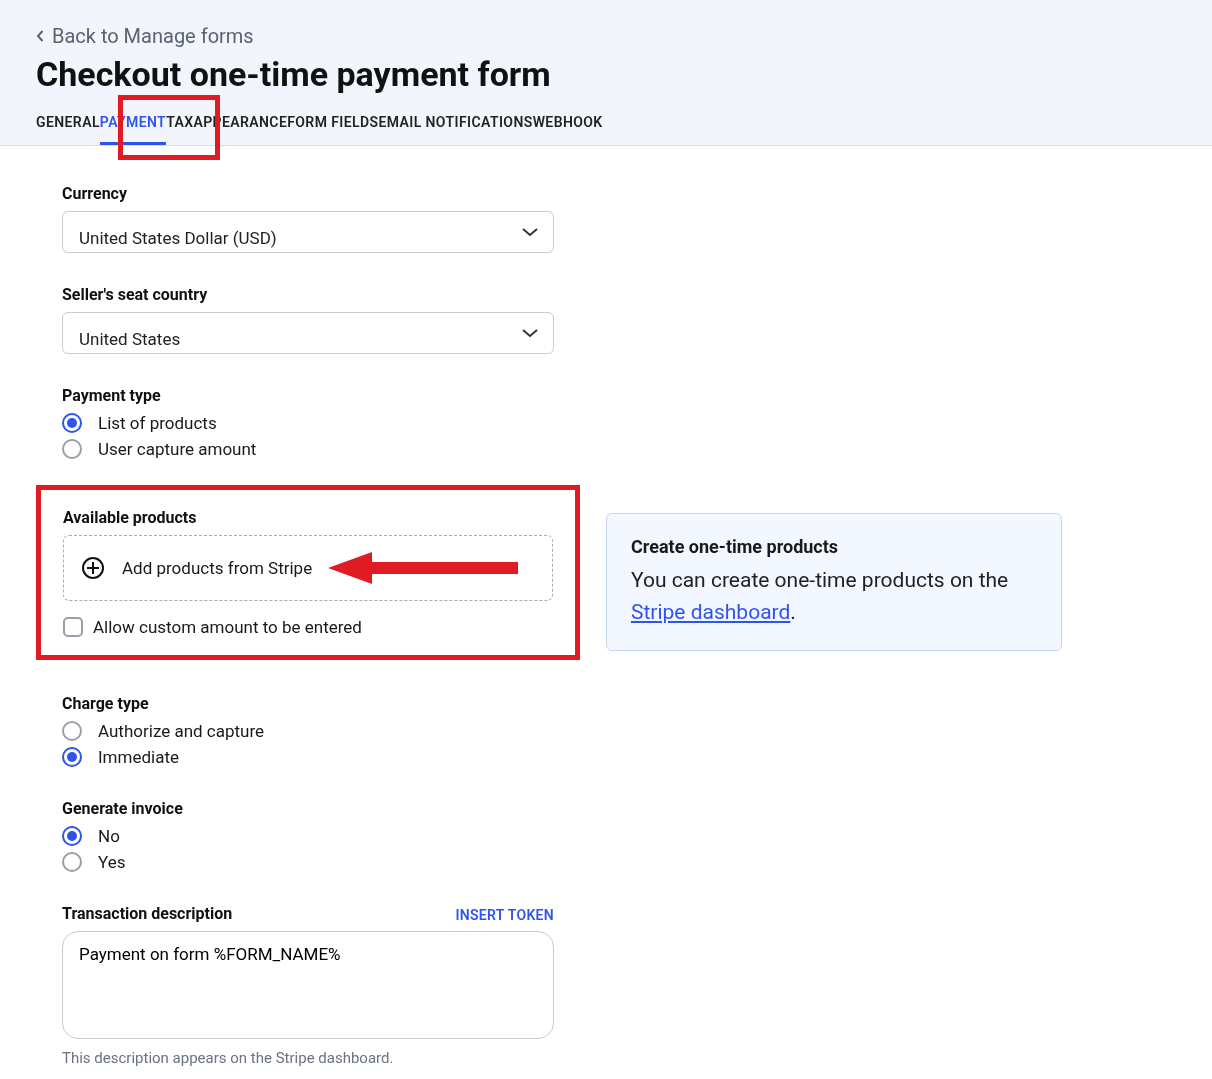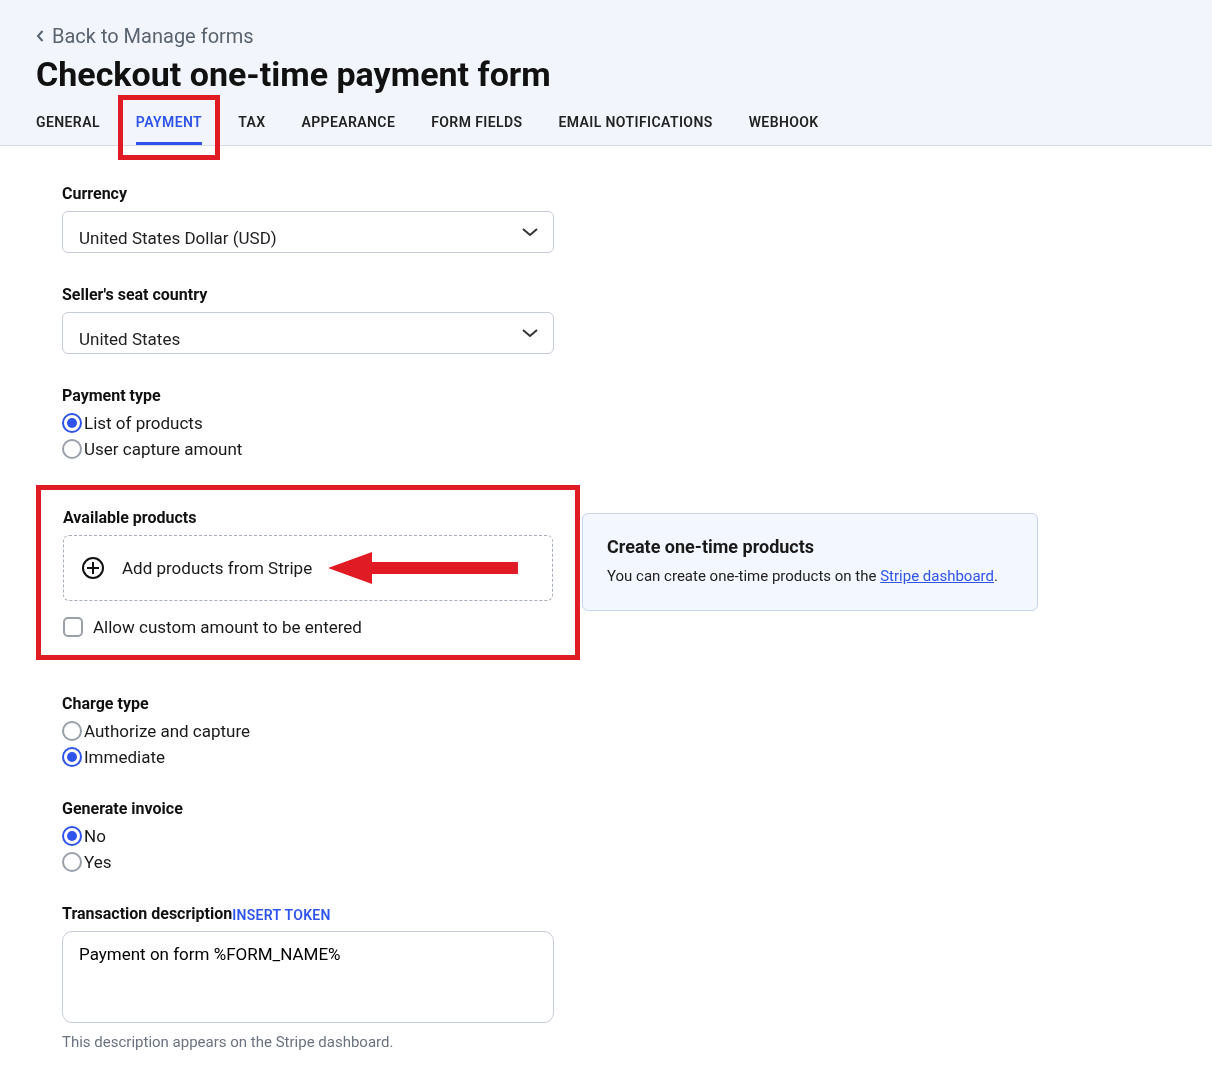--- a/index.html
+++ b/index.html
@@ -26,21 +26,20 @@
   }
   .back-link svg { flex: none; }
   .page-title {
     font-size: 34px;
     font-weight: 700;
     color: #111;
     margin-bottom: 6px;
   }
   .tabs {
     display: flex;
-    gap: 36px;
     align-items: center;
   }
   .tab {
     padding: 14px 0 12px 0;
     font-size: 14px;
     font-weight: 600;
     letter-spacing: 0.4px;
     color: #222;
     cursor: pointer;
     border-bottom: 3px solid transparent;
@@ -54,21 +53,21 @@
     border: 5px solid #e01b24;
     pointer-events: none;
   }
   .content {
     padding: 38px 0 40px 62px;
     max-width: 1160px;
   }
   .row {
     display: flex;
     align-items: flex-start;
-    gap: 28px;
+    gap: 52px;
   }
   .col-left { width: 492px; }
   .col-right { width: 456px; padding-top: 22px;}
   .field-group { margin-bottom: 32px; }
   .field-label {
     font-size: 16px;
     font-weight: 700;
     margin-bottom: 8px;
     color: #111;
   }
@@ -88,21 +87,21 @@
   .select .chev {
     position: absolute;
     right: 14px;
     top: 50%;
     transform: translateY(-50%);
   }
   .radio-group { display: flex; flex-direction: column; gap: 6px; }
   .radio-item {
     display: flex;
     align-items: center;
-    gap: 2px;
+    gap: 16px;
     font-size: 17px;
     cursor: pointer;
   }
   .radio {
     width: 20px; height: 20px;
     border: 2px solid #9aa0aa;
     border-radius: 50%;
     display: inline-flex;
     align-items: center;
     justify-content: center;
@@ -168,34 +167,34 @@
     border: 1px solid #c7d4f0;
     background: #f3f7ff;
     border-radius: 6px;
     padding: 22px 24px;
   }
   .info-panel h3 {
     font-size: 18px;
     font-weight: 700;
     margin-bottom: 8px;
   }
-  .info-panel p { font-size: 15px; color:#222; line-height:1.5;}
+  .info-panel p { font-size: 21px; color:#222; line-height:1.5;}
   .info-panel a { color:#2f54eb; text-decoration: underline; }
   .textarea {
     border: 1px solid #c7cdd5;
-    border-radius: 10px;
+    border-radius: 16px;
     width: 100%;
-    height: 92px;
+    height: 108px;
     padding: 12px 16px;
     font-size: 17px;
     font-family: inherit;
     resize: none;
   }
   .desc-row {
-    display:flex; justify-content:flex-start; align-items:flex-end;
+    display:flex; justify-content:space-between; align-items:flex-end;
     margin-bottom:8px;
   }
   .insert-token {
     font-size: 14px;
     font-weight:600;
     color:#2f54eb;
     letter-spacing:.3px;
     cursor:pointer;
   }
   .helper {

